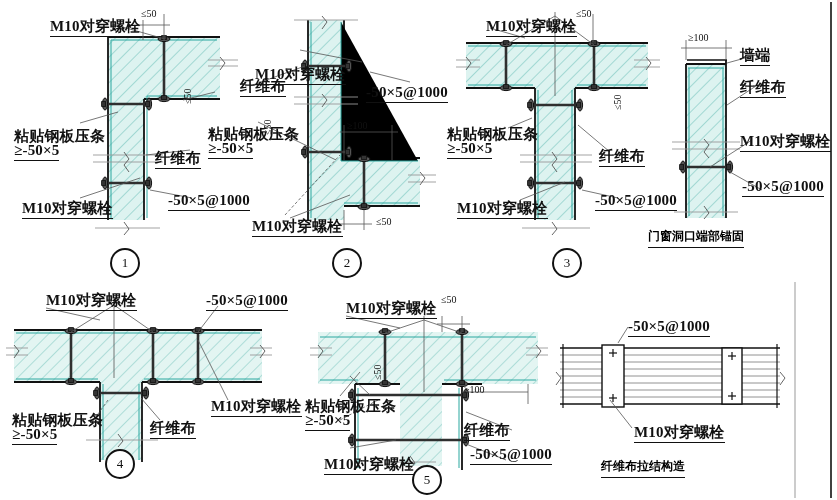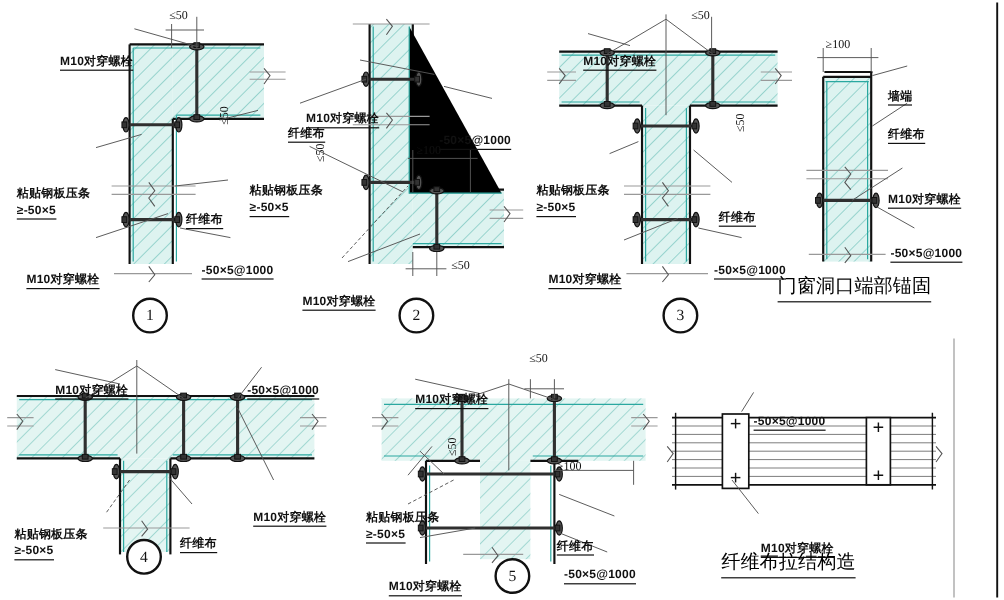--- a/index.html
+++ b/index.html
@@ -1,26 +1,26 @@
 <!DOCTYPE html>
 <html><head>
 <meta charset="utf-8">
 <style>
   html,body{margin:0;padding:0;background:#ffffff;}
   body{width:837px;height:500px;overflow:hidden;
        font-family:"Liberation Serif","DejaVu Serif",serif;color:#111;}
   #sheet{position:relative;width:837px;height:500px;background:#fff;}
   svg{display:block;}
-  .lbl{position:absolute;white-space:nowrap;font-size:10px;font-weight:bold;
-       font-family:Liberation Sans, sans-serif;letter-spacing:.2px;color:#111;line-height:1.15;margin-top:28px;}
+  .lbl{position:absolute;white-space:nowrap;font-size:15px;font-weight:bold;
+       font-family:Liberation Serif, serif;letter-spacing:.2px;color:#111;line-height:1.15;}
   .lbl.u{border-bottom:1.2px solid #111;padding-bottom:.5px;}
   .dim{position:absolute;white-space:nowrap;font-size:10px;
        font-family:"Liberation Serif","DejaVu Serif",serif;color:#111;}
   .rot{transform-origin:left top;}
-  .title{position:absolute;white-space:nowrap;font-size:16px;font-weight:normal;
+  .title{position:absolute;white-space:nowrap;font-size:12px;font-weight:bold;
          font-family:"Liberation Sans","DejaVu Sans",sans-serif;
          border-bottom:1.8px solid #111;padding-bottom:2px;color:#000;}
   .num{position:absolute;width:26px;height:26px;border:2.2px solid #111;border-radius:50%;
        display:flex;align-items:center;justify-content:center;background:#fff;
        font-size:13px;font-family:"Liberation Serif","DejaVu Serif",serif;color:#111;}
 </style>
 </head>
 <body>
 
 <div id="sheet">

